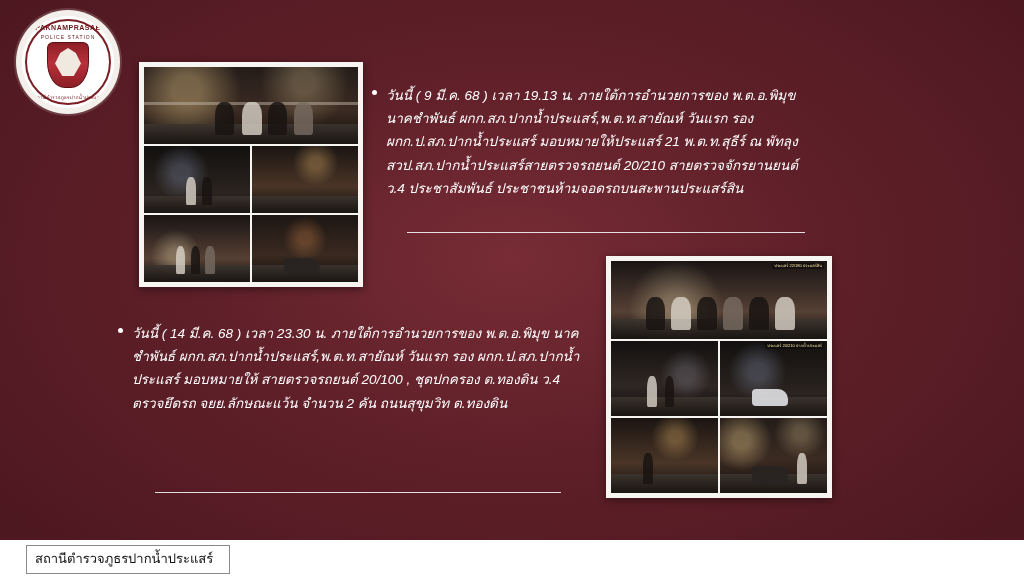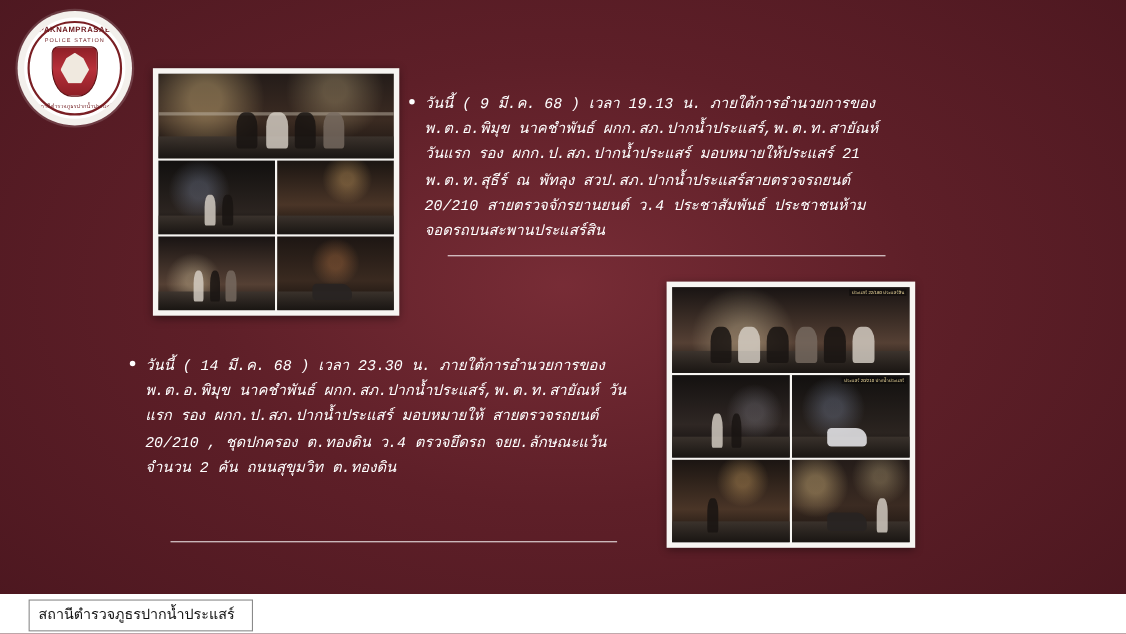--- a/index.html
+++ b/index.html
@@ -217,21 +217,20 @@
   }
   .bike.dark { background: rgba(40,36,34,0.9); }
 
   
   .text-block {
     position: absolute;
     color: #ffffff;
     font-size: 13.5px;
     line-height: 1.72;
     text-indent: 0;
-    font-family: Liberation Mono, monospace;
   }
   .text-block .bullet {
     position: absolute;
     left: 0;
     top: 6px;
     width: 5px;
     height: 5px;
     background: #ffffff;
     border-radius: 50%;
   }
@@ -374,20 +373,20 @@
   </div>
 
   <div class="text-block" id="text-top">
     <span class="bullet"></span>
     <p class="text-body">วันนี้ ( 9 มี.ค. 68 ) เวลา 19.13 น. ภายใต้การอำนวยการของ พ.ต.อ.พิมุข นาคชำพันธ์ ผกก.สภ.ปากน้ำประแสร์,พ.ต.ท.สายัณห์ วันแรก รอง ผกก.ป.สภ.ปากน้ำประแสร์ มอบหมายให้ประแสร์ 21 พ.ต.ท.สุธีร์ ณ พัทลุง สวป.สภ.ปากน้ำประแสร์สายตรวจรถยนต์ 20/210 สายตรวจจักรยานยนต์ ว.4 ประชาสัมพันธ์ ประชาชนห้ามจอดรถบนสะพานประแสร์สิน</p>
   </div>
   <div class="underline-rule" id="rule-top"></div>
 
   <div class="text-block" id="text-bottom">
     <span class="bullet"></span>
-    <p class="text-body">วันนี้ ( 14 มี.ค. 68 ) เวลา 23.30 น. ภายใต้การอำนวยการของ พ.ต.อ.พิมุข นาคชำพันธ์ ผกก.สภ.ปากน้ำประแสร์,พ.ต.ท.สายัณห์ วันแรก รอง ผกก.ป.สภ.ปากน้ำประแสร์ มอบหมายให้ สายตรวจรถยนต์ 20/210 , ชุดปกครอง ต.ทองดิน  ว.4 ตรวจยึดรถ จยย.ลักษณะแว้น จำนวน 2 คัน ถนนสุขุมวิท ต.ทองดิน</p>
+    <p class="text-body">วันนี้ ( 14 มี.ค. 68 ) เวลา 23.30 น. ภายใต้การอำนวยการของ พ.ต.อ.พิมุข นาคชำพันธ์ ผกก.สภ.ปากน้ำประแสร์,พ.ต.ท.สายัณห์ วันแรก รอง ผกก.ป.สภ.ปากน้ำประแสร์ มอบหมายให้ สายตรวจรถยนต์ 20/100 , ชุดปกครอง ต.ทองดิน  ว.4 ตรวจยึดรถ จยย.ลักษณะแว้น จำนวน 2 คัน ถนนสุขุมวิท ต.ทองดิน</p>
   </div>
   <div class="underline-rule" id="rule-bottom"></div>
 
   <div id="footer-band"></div>
   <div id="footer-label">สถานีตำรวจภูธรปากน้ำประแสร์</div>
 
 </div>
 
 </body></html>

